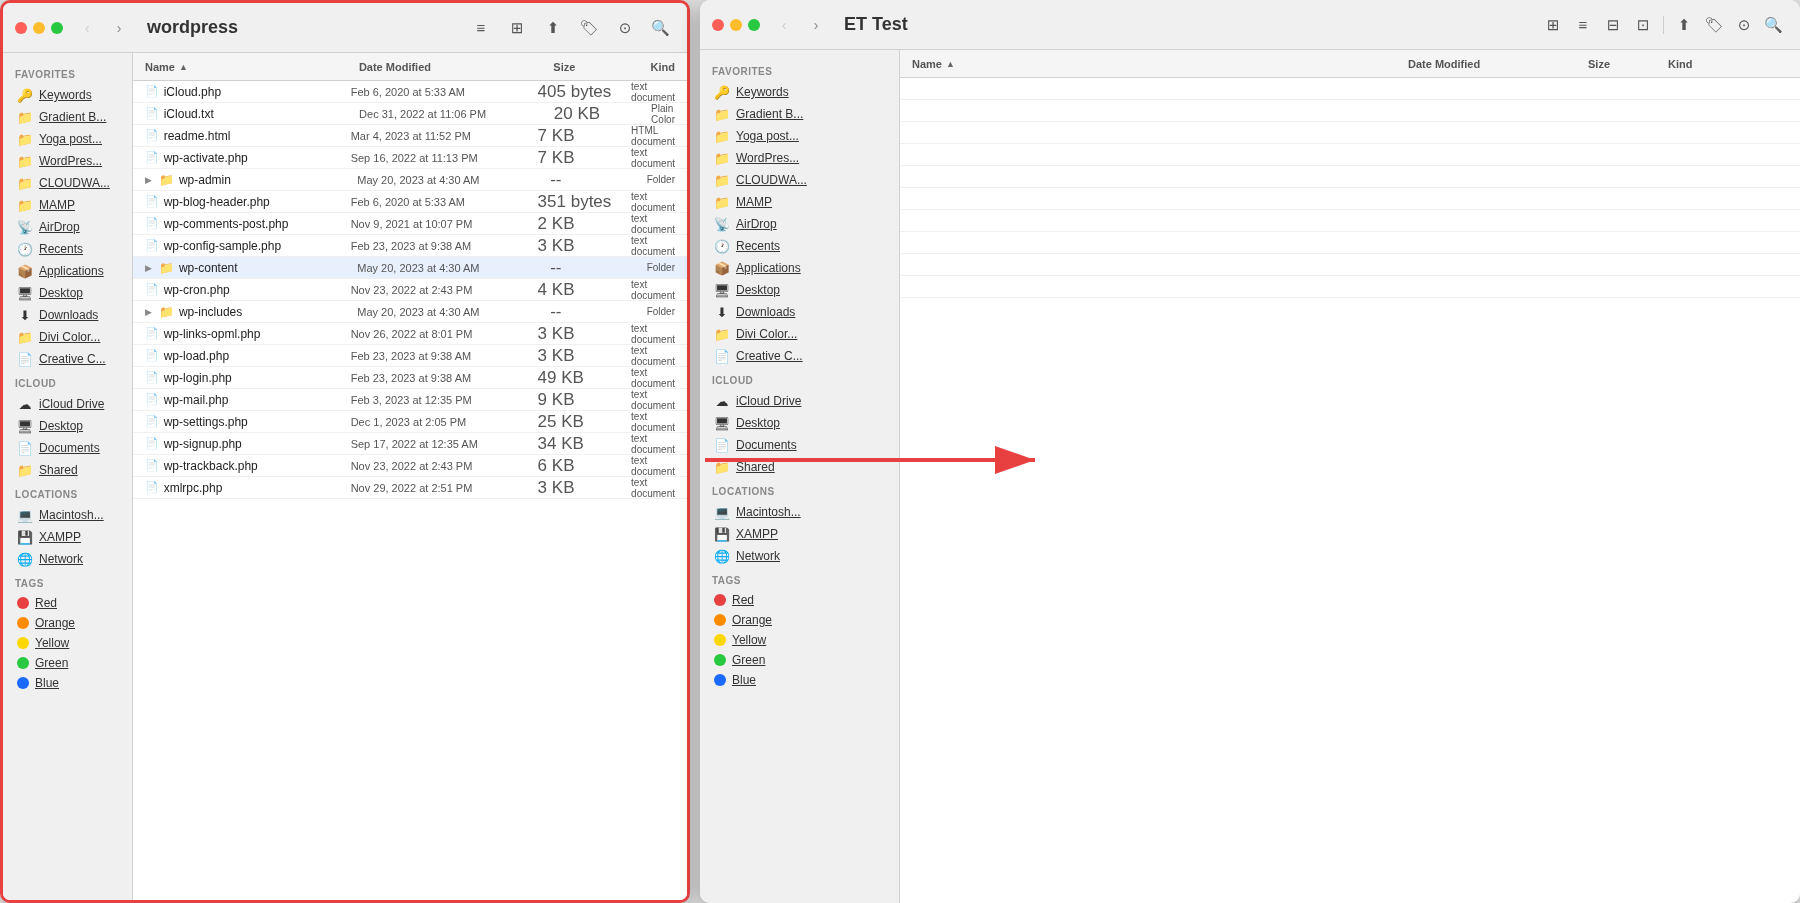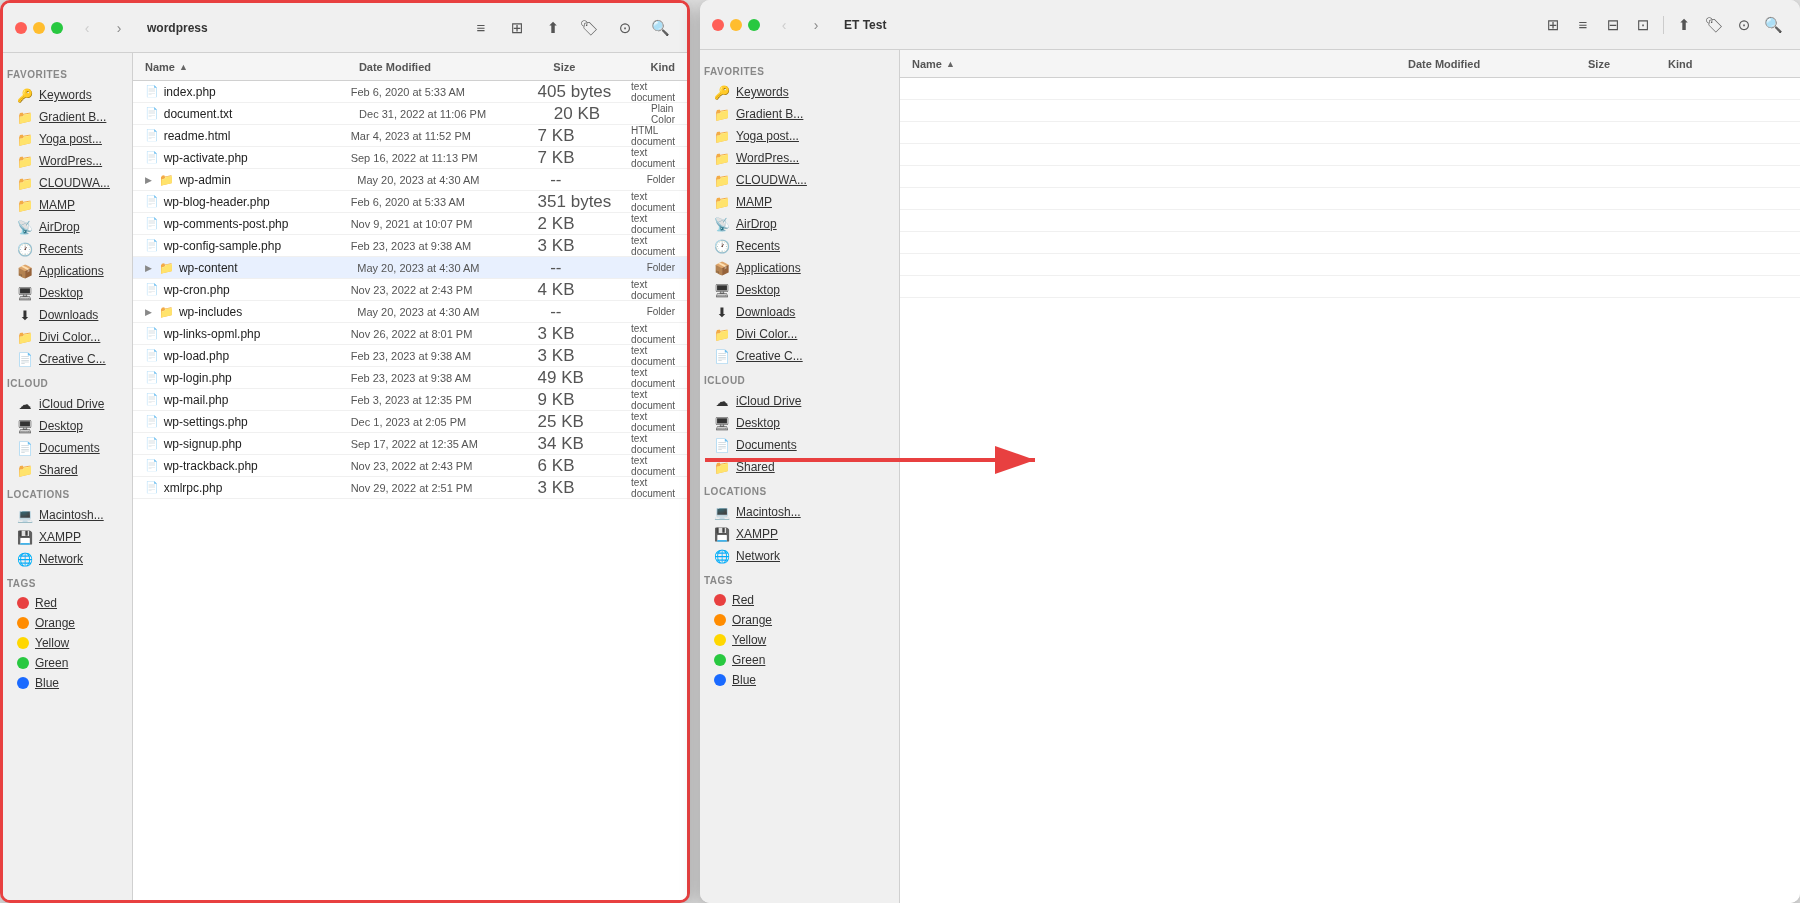--- a/index.html
+++ b/index.html
@@ -66,21 +66,21 @@
       align-items: center;
       justify-content: center;
       color: #888;
       font-size: 14px;
       cursor: pointer;
       margin: 0 1px;
     }
     .nav-btn.disabled { color: #ccc; cursor: default; }
 
     .window-title {
-      font-size: 12px;
+      font-size: 18px;
       font-weight: 600;
       color: #333;
       margin: 0 8px;
       text-align: right;
     }
 
     .toolbar-spacer { flex: 1; }
 
     .toolbar-icon {
       width: 28px;
@@ -109,21 +109,21 @@
       overflow-y: auto;
       padding: 8px 0;
       flex-shrink: 0;
     }
 
     .sidebar-section-label {
       font-size: 10px;
       font-weight: 700;
       color: #888;
       text-transform: uppercase;
-      padding: 8px 4px 4px;
+      padding: 8px 12px 4px;
       letter-spacing: 0.5px;
     }
 
     .sidebar-item {
       display: flex;
       align-items: center;
       gap: 6px;
       padding: 3px 10px;
       cursor: pointer;
       border-radius: 5px;
@@ -429,30 +429,30 @@
           <span class="sort-arrow">▲</span>
         </div>
         <div class="col-date">Date Modified</div>
         <div class="col-size">Size</div>
         <div class="col-kind">Kind</div>
       </div>
 
       <div class="file-row">
         <div class="file-row-name">
           <span class="file-icon">📄</span>
-          <span>index.php</span>
+          <span>iCloud.php</span>
         </div>
         <div class="file-row-date">Feb 6, 2020 at 5:33 AM</div>
         <div class="file-row-size">405 bytes</div>
         <div class="file-row-kind">text document</div>
       </div>
       <div class="file-row">
         <div class="file-row-name">
           <span class="file-icon">📄</span>
-          <span>document.txt</span>
+          <span>iCloud.txt</span>
         </div>
         <div class="file-row-date">Dec 31, 2022 at 11:06 PM</div>
         <div class="file-row-size">20 KB</div>
         <div class="file-row-kind">Plain Color</div>
       </div>
       <div class="file-row">
         <div class="file-row-name">
           <span class="file-icon">📄</span>
           <span>readme.html</span>
         </div>

